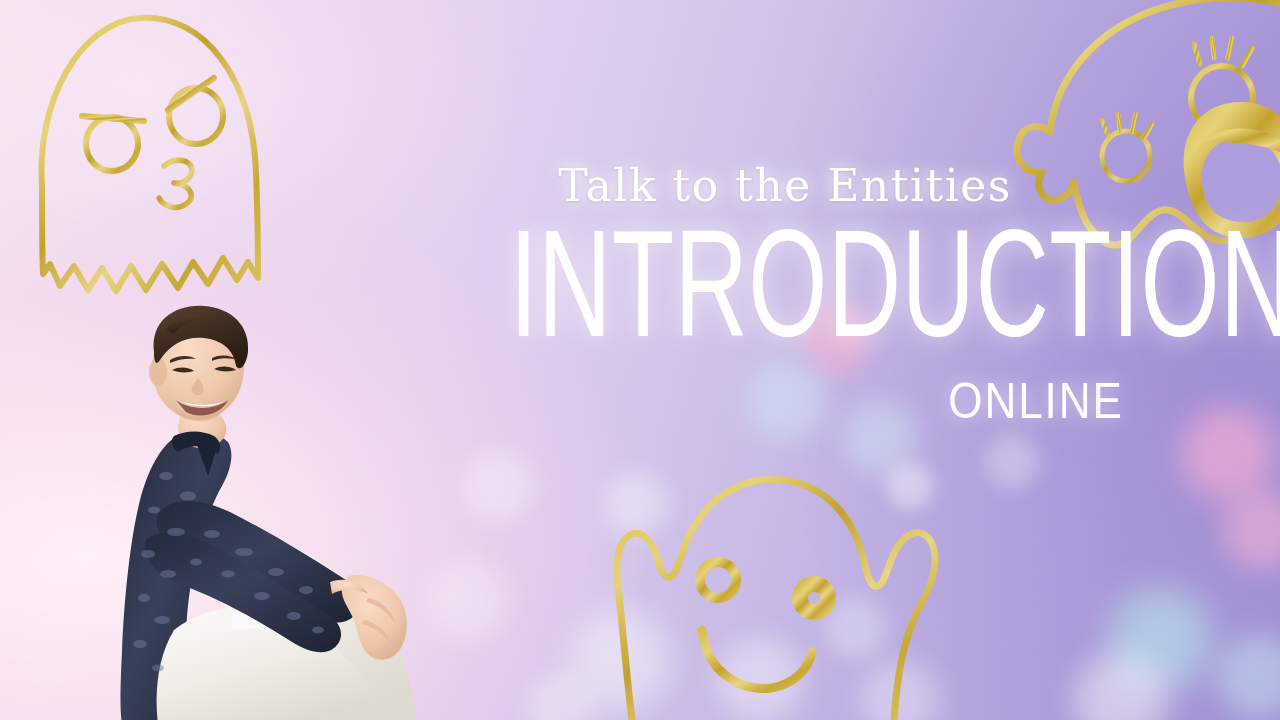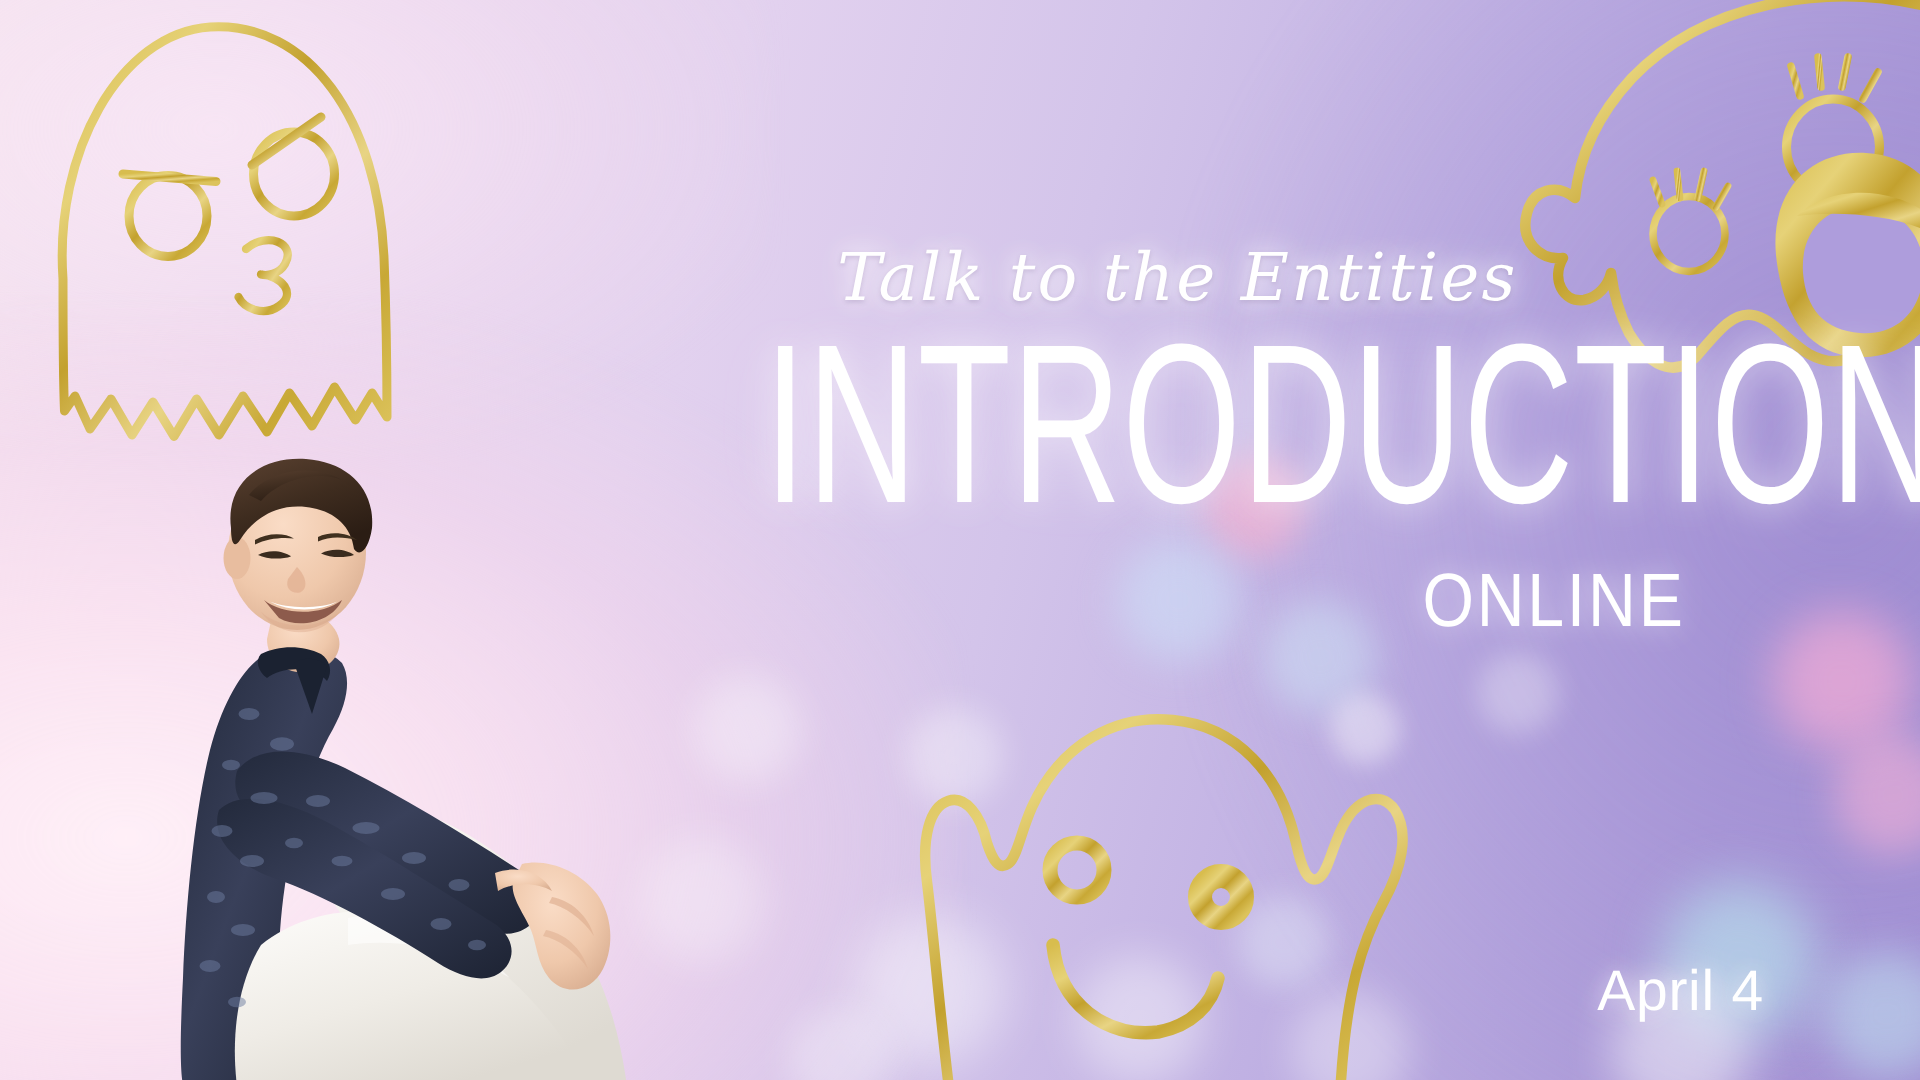--- a/index.html
+++ b/index.html
@@ -67,21 +67,20 @@
   #person svg{display:block;}
 
   
   #titleblock{
     position:absolute;left:440px;top:160px;width:690px;height:280px;
   }
   .script-title{
     position:absolute;left:0;top:0;width:690px;
     text-align:center;
     font-family:"DejaVu Serif",serif;
-    font-style:italic;
     font-weight:400;
     font-size:44px;
     letter-spacing:1.5px;
     color:#ffffff;
     text-shadow:0 0 14px rgba(255,255,255,0.85),
                 0 0 30px rgba(255,255,255,0.55),
                 0 1px 3px rgba(120,96,150,0.35);
     white-space:nowrap;
   }
   .main-title{
@@ -411,15 +410,14 @@
       </g>
     </svg>
   </div>
 
   <div id="titleblock">
     <div class="script-title">Talk to the Entities</div>
     <div class="main-title">INTRODUCTION</div>
     <div class="sub-title">ONLINE</div>
   </div>
 
-  <div id="dateline">April 4</div>
 
 </div>
 
 </body></html>

